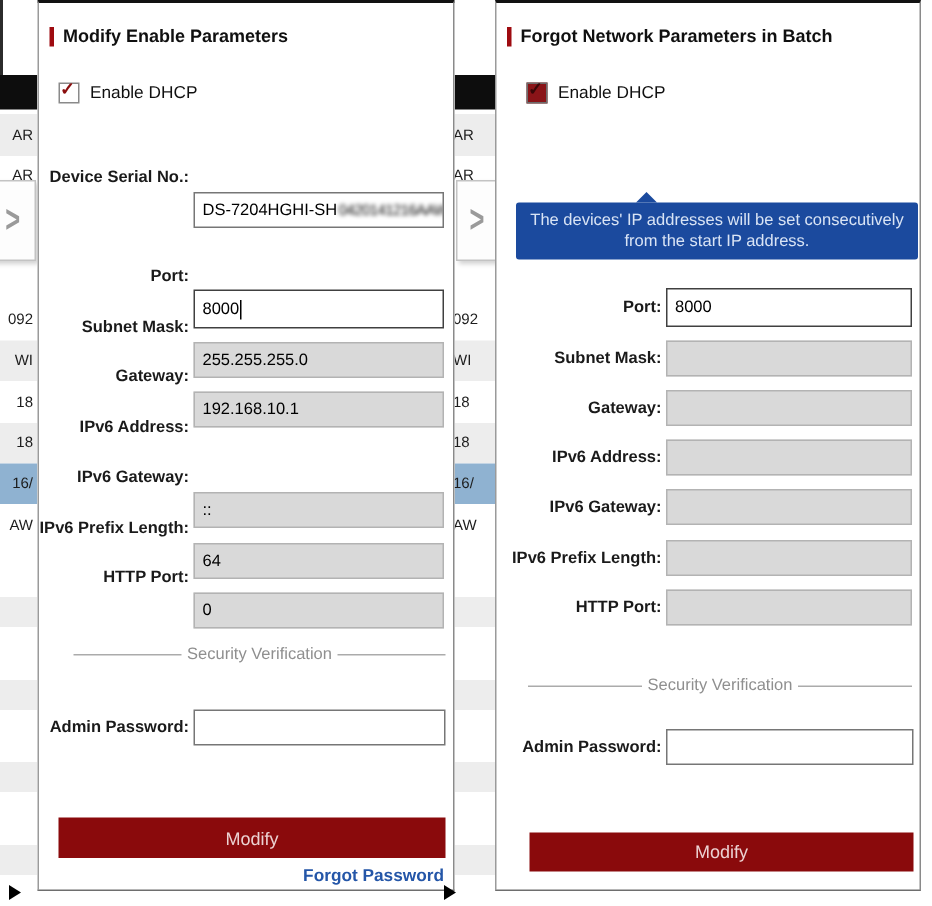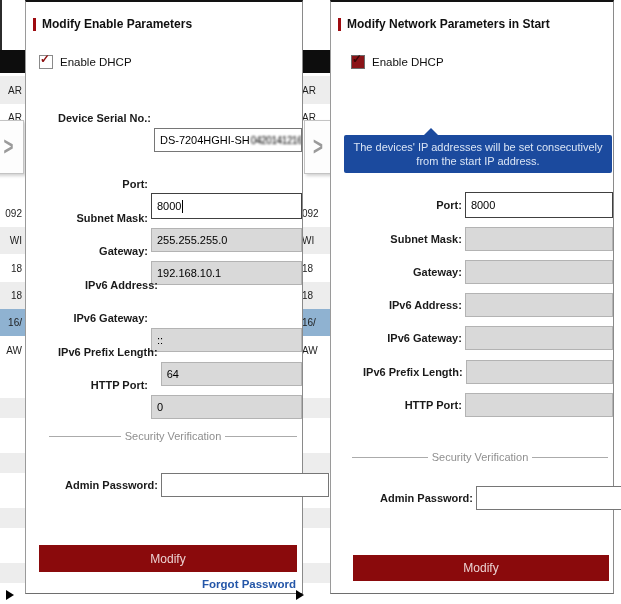--- a/index.html
+++ b/index.html
@@ -31,21 +31,21 @@
   .ptitle{position:absolute;top:15px;left:7px;display:flex;align-items:center;}
   .ptitle .bar{width:3px;height:13px;background:#9e0b10;margin-right:6px;}
   .ptitle .ttext{font-size:12px;font-weight:bold;color:#101010;}
   .cbrow{position:absolute;top:53px;left:13px;display:flex;align-items:center;}
   .cbox{width:12px;height:12px;border:1px solid #8a8a8a;background:#fff;position:relative;margin-right:7px;}
   .cbox .mark{position:absolute;left:0px;top:-3px;font-size:12px;font-weight:bold;color:#8b0e0e;line-height:12px;}
   .cbox.filled{background:#8a1418;border-color:#6c6c6c;}
   .cbox.filled .mark{color:#3a0708;}
   .cblabel{font-size:11.5px;font-weight:normal;color:#101010;}
   .frow{position:absolute;left:0;right:0;height:26px;display:flex;align-items:center;}
-  .flabel{font-size:11px;font-weight:bold;color:#1a1a1a;text-align:right;white-space:nowrap;margin-left:32px;}
+  .flabel{font-size:11px;font-weight:bold;color:#1a1a1a;text-align:right;white-space:nowrap;}
   .pleft .flabel{width:100px;}
   .pright .flabel{width:110px;}
   .fbox{margin-left:3px;height:22px;display:flex;align-items:center;padding-left:5px;
     font-size:11px;color:#000;white-space:nowrap;overflow:hidden;}
   .pleft .fbox{width:160px;margin-top:44px;}
   .pright .fbox{width:157px;}
   .fbox.disabled{background:#d9d9d9;border:1px solid #b3b3b3;}
   .fbox.enabled{background:#fff;border:1px solid #767676;}
   .fbox.focused{background:#fff;border:1px solid #404040;}
   .blurred{filter:blur(1.3px);font-size:10px;letter-spacing:-0.4px;margin-left:1px;}
@@ -213,21 +213,21 @@
     <input type="password" value="" style="">
   </div>
 
   <button class="modify-btn" style="left:13px;width:258px;top:543px;height:27px;">Modify</button>
   <a class="forgot" style="right:6px;top:576px;">Forgot Password</a>
 </div>
 
 <div class="panel pright" style="left:330px;width:282px;">
   <div class="ptitle">
     <span class="bar"></span>
-    <span class="ttext">Modify Network Parameters in Start</span>
+    <span class="ttext">Forgot Network Parameters in Batch</span>
   </div>
 
   <div class="cbrow" style="left:20px;">
     <span class="cbox filled">
         <span class="mark">✓</span>
       </span>
     <span class="cblabel">Enable DHCP</span>
   </div>
 
 

